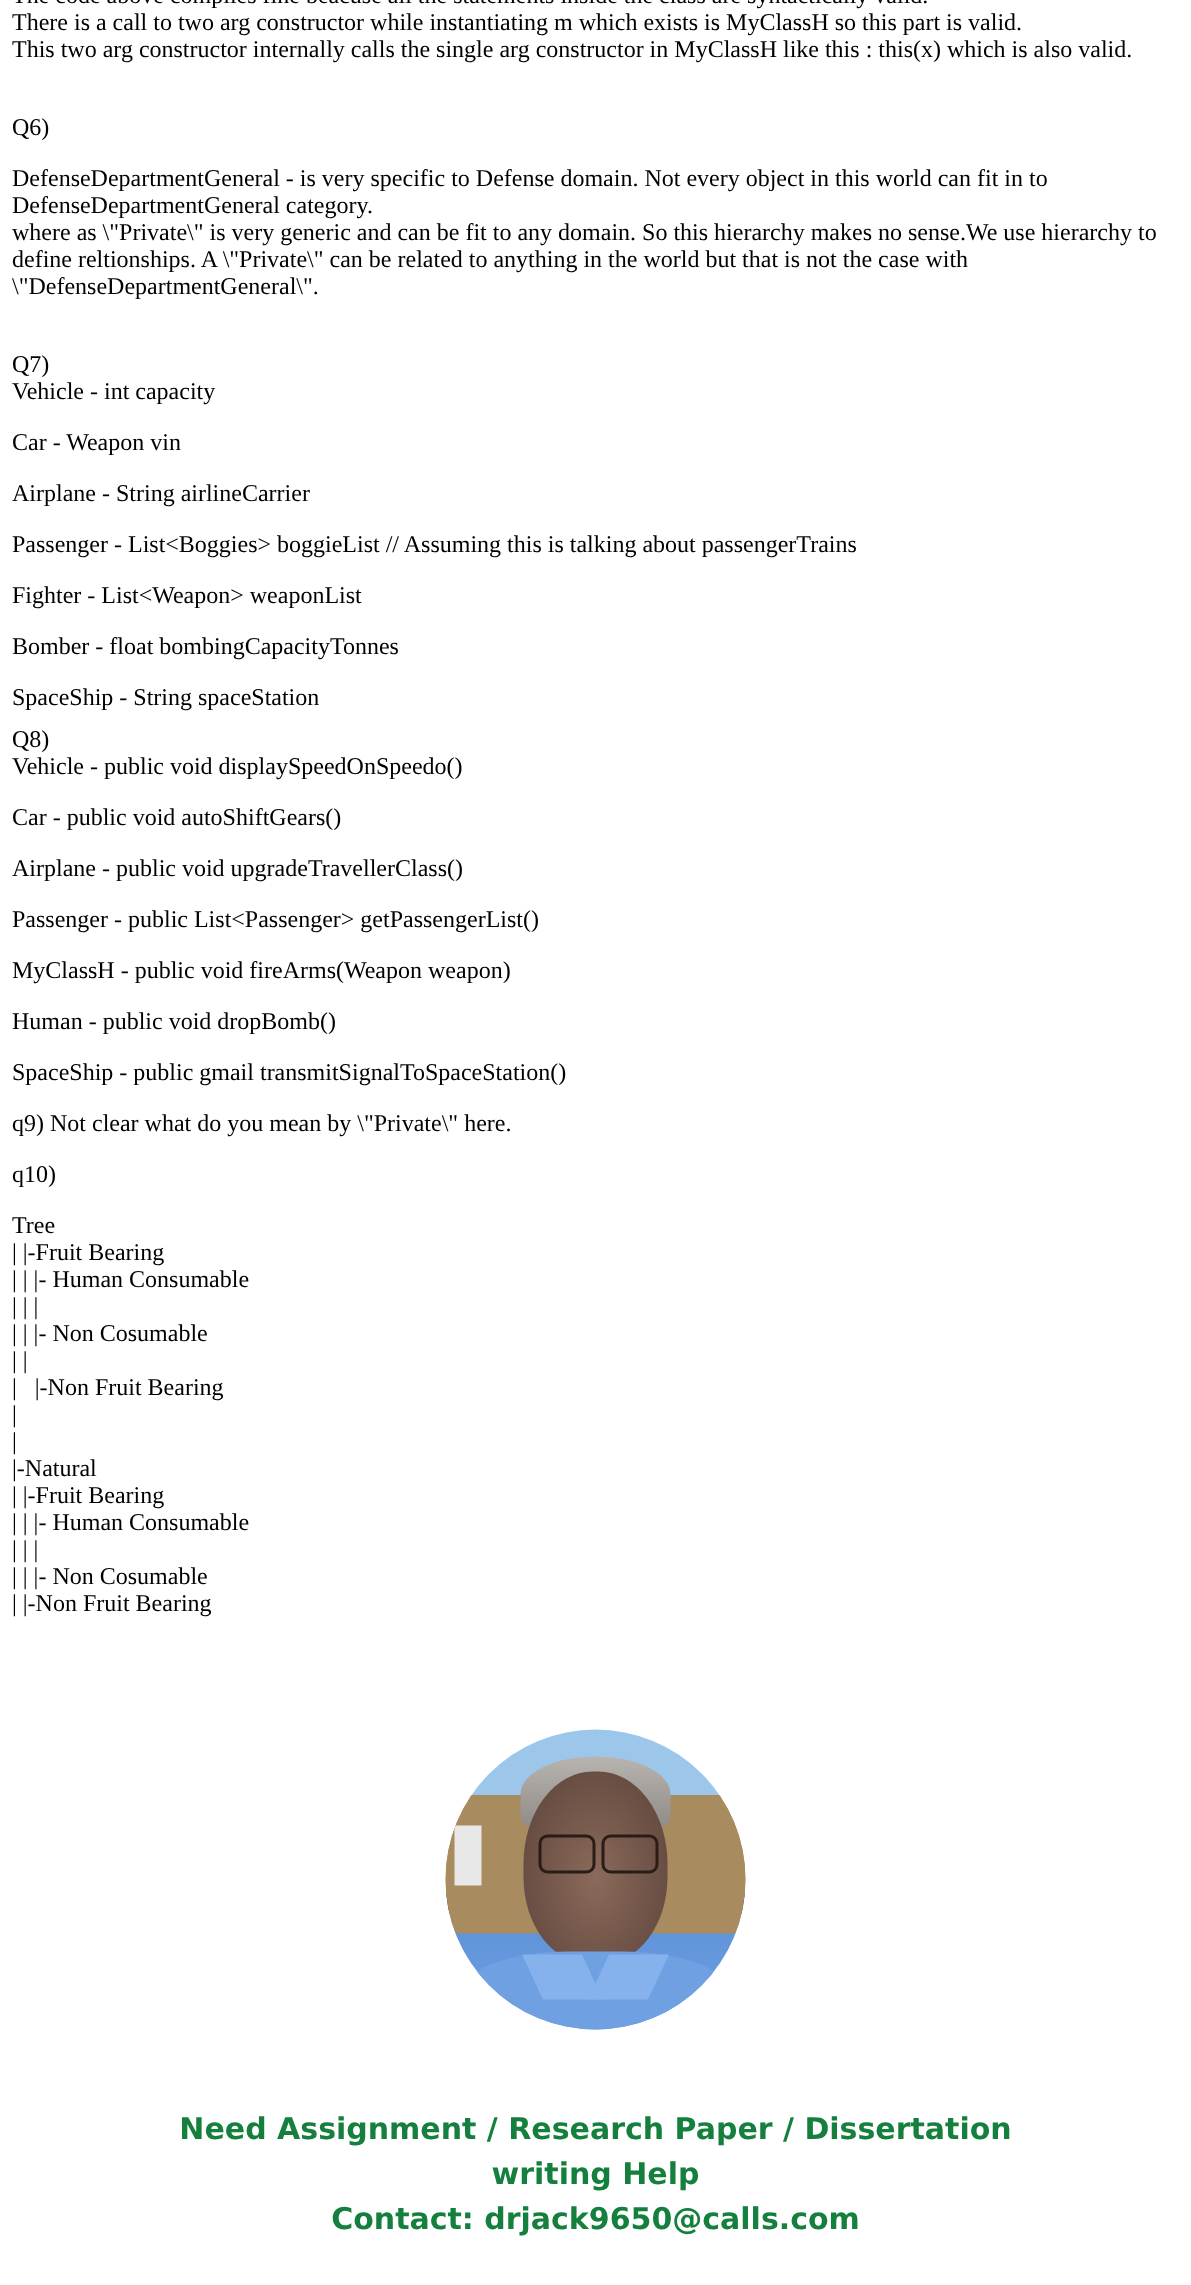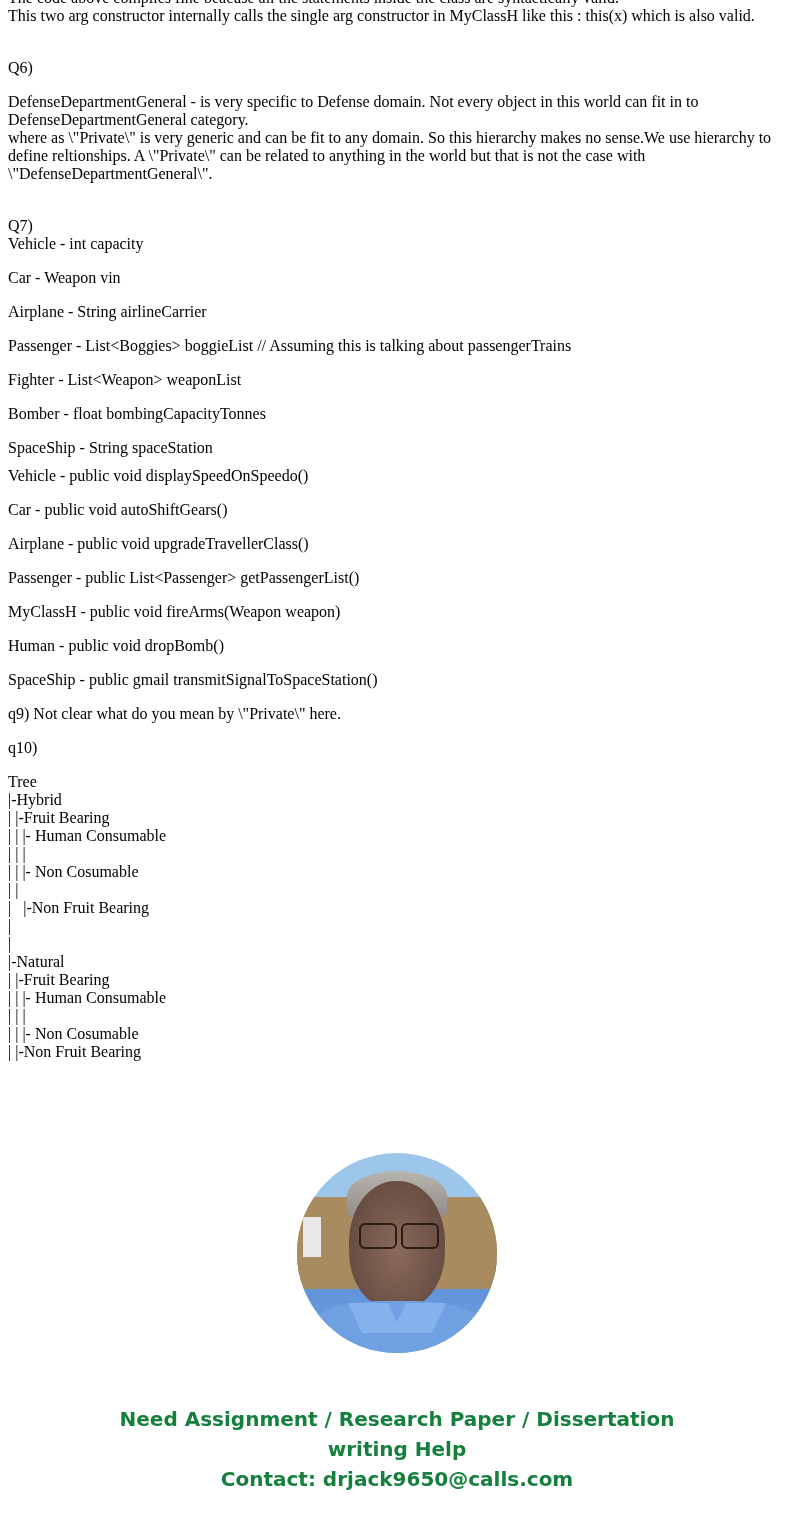--- a/index.html
+++ b/index.html
@@ -47,20 +47,21 @@
       position: absolute; left: 0; top: 1404px; width: 794px; text-align: center;
       font-family: "DejaVu Sans", sans-serif; font-weight: bold; font-size: 20px;
       line-height: 30px; color: #15803d;
     }
   </style>
 </head>
 <body>
 
 <div class="doc">
   <span class="line">The code above compiles fine beacuse all the statements inside the class are syntactically valid.</span>
+  <span class="line">There is a call to two arg constructor while instantiating m which exists is MyClassH so this part is valid.</span>
   <span class="line">This two arg constructor internally calls the single arg constructor in MyClassH like this : this(x) which is also valid.</span>
 
   <div class="gap2"></div>
   <span class="line">Q6)</span>
   <div class="gap"></div>
   <span class="line wrap">DefenseDepartmentGeneral - is very specific to Defense domain. Not every object in this world can fit in to DefenseDepartmentGeneral category.</span>
   <span class="line wrap">where as \"Private\" is very generic and can be fit to any domain. So this hierarchy makes no sense.We use hierarchy to define reltionships. A \"Private\" can be related to anything in the world but that is not the case with \"DefenseDepartmentGeneral\".</span>
 
   <div class="gap2"></div>
   <span class="line">Q7)</span>
@@ -72,20 +73,21 @@
   <div class="gap"></div>
   <span class="line">Passenger - List&lt;Boggies&gt; boggieList // Assuming this is talking about passengerTrains</span>
   <div class="gap"></div>
   <span class="line">Fighter - List&lt;Weapon&gt; weaponList</span>
   <div class="gap"></div>
   <span class="line">Bomber - float bombingCapacityTonnes</span>
   <div class="gap"></div>
   <span class="line">SpaceShip - String spaceStation</span>
 
   <div class="gap-s"></div>
+  <span class="line">Q8)</span>
   <span class="line">Vehicle - public void displaySpeedOnSpeedo()</span>
   <div class="gap"></div>
   <span class="line">Car - public void autoShiftGears()</span>
   <div class="gap"></div>
   <span class="line">Airplane - public void upgradeTravellerClass()</span>
   <div class="gap"></div>
   <span class="line">Passenger - public List&lt;Passenger&gt; getPassengerList()</span>
   <div class="gap"></div>
   <span class="line">MyClassH - public void fireArms(Weapon weapon)</span>
   <div class="gap"></div>
@@ -93,21 +95,20 @@
   <div class="gap"></div>
   <span class="line">SpaceShip - public gmail transmitSignalToSpaceStation()</span>
   <div class="gap"></div>
   <span class="line">q9) Not clear what do you mean by \"Private\" here.</span>
   <div class="gap"></div>
   <span class="line">q10)</span>
   <div class="gap"></div>
 
   <div>
     <span class="line">Tree</span>
-    <span class="line">|-Hybrid</span>
     <span class="line">| |-Fruit Bearing</span>
     <span class="line">| | |- Human Consumable</span>
     <span class="line">| | |</span>
     <span class="line">| | |- Non Cosumable</span>
     <span class="line">| |</span>
     <span class="line">|   |-Non Fruit Bearing</span>
     <span class="line">|</span>
     <span class="line">|</span>
     <span class="line">|-Natural</span>
     <span class="line">| |-Fruit Bearing</span>

